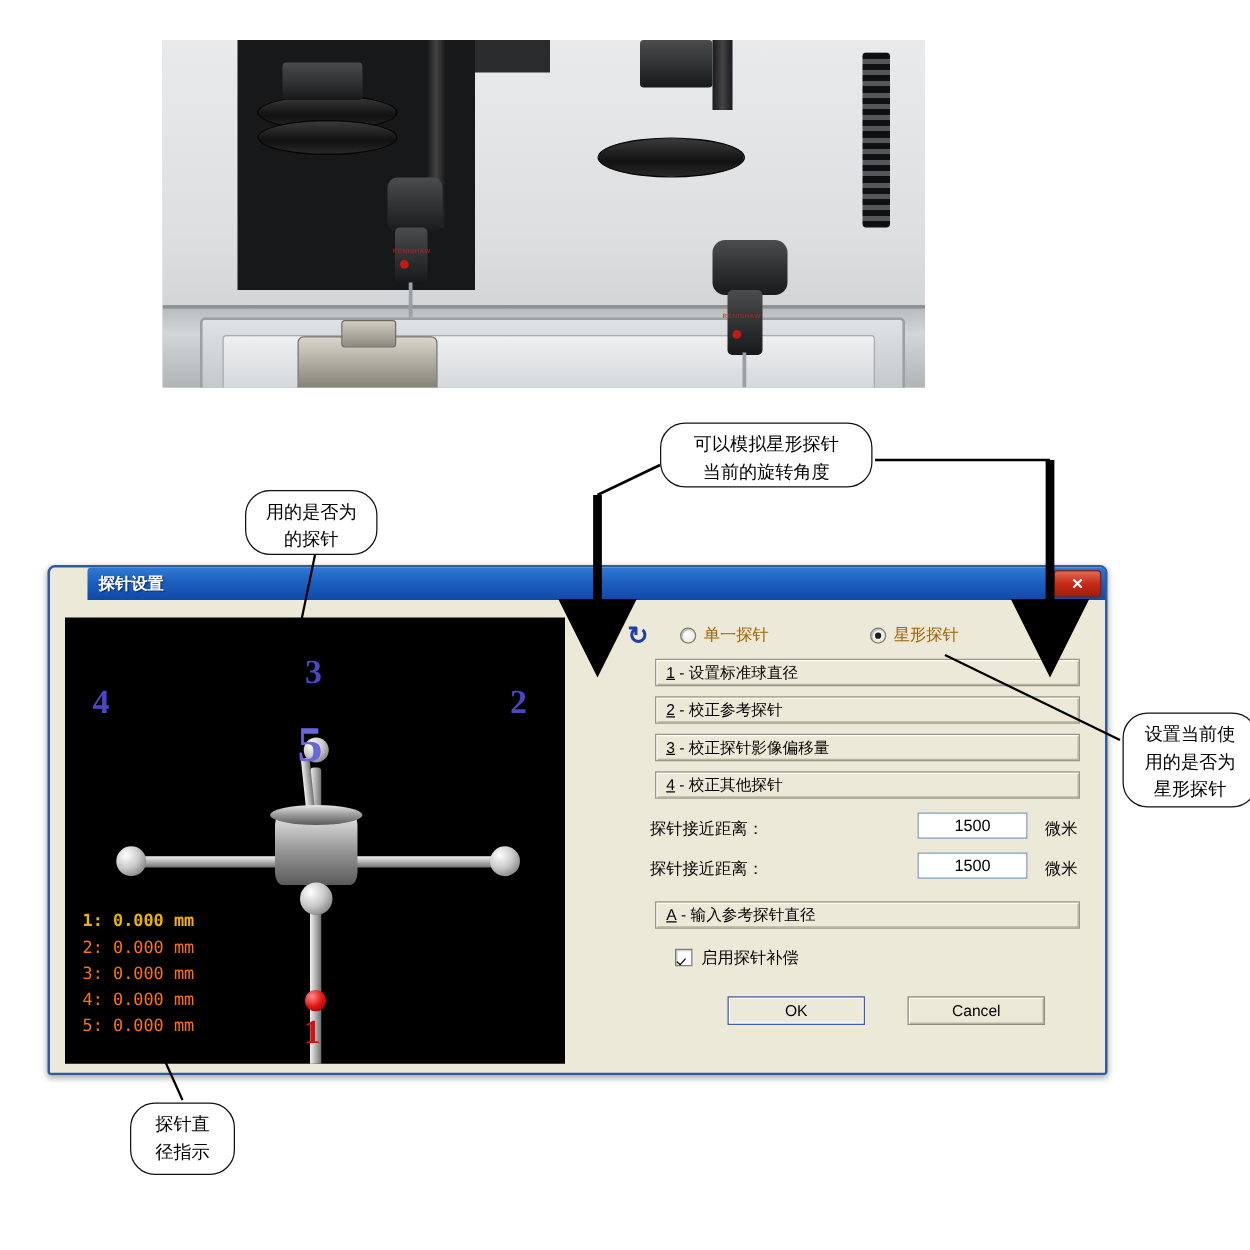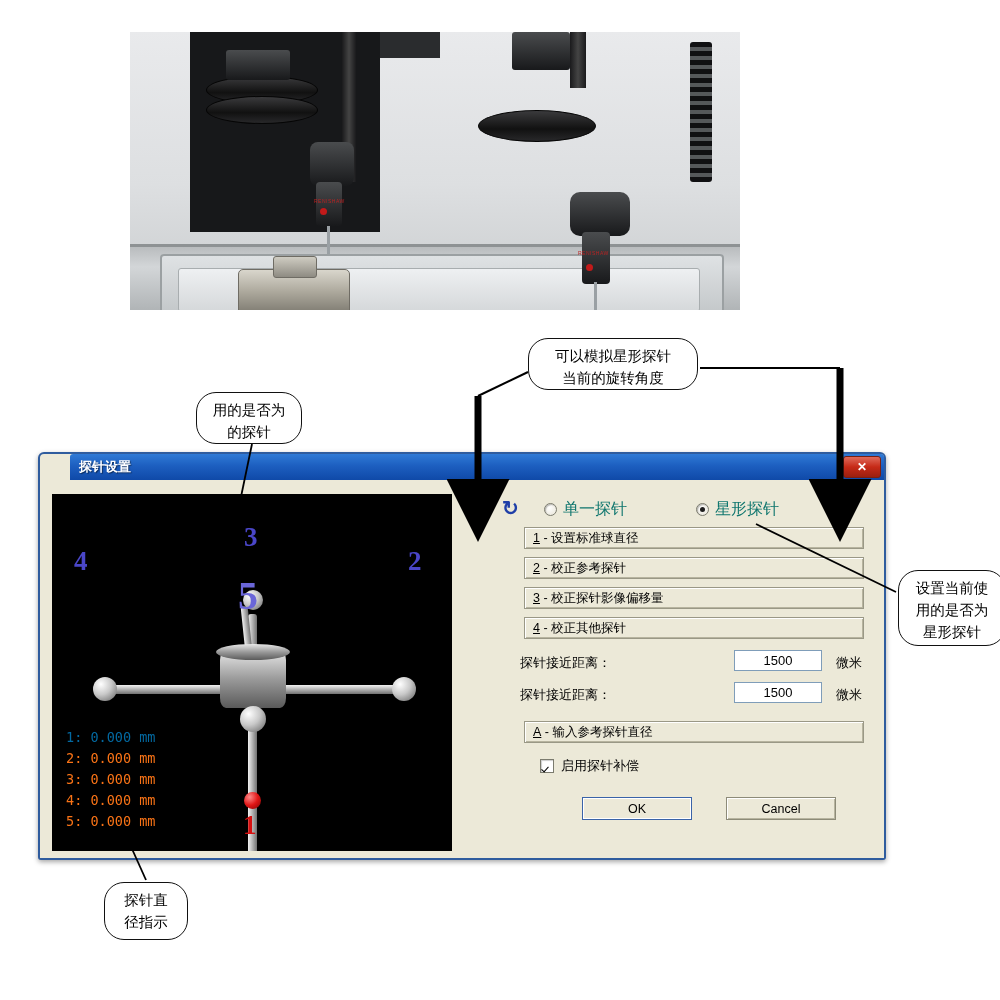--- a/index.html
+++ b/index.html
@@ -192,40 +192,40 @@
     background: linear-gradient(180deg,#e8e8e8 0%, #9a9a9a 50%, #5a5a5a 100%);
     border-radius: 6px / 10px;
   }
   .dia-row {
     font-family: "DejaVu Sans Mono", monospace;
     font-size: 13.5px;
     letter-spacing: 0px;
     white-space: pre;
     line-height: 21px;
   }
-  .dia-active { color: #0369a1; }
+  .dia-active { color: #eab308; font-weight: bold; }
   .dia-idle   { color: #f97316; }
 
   
   .controls {
     position: absolute;
     left: 424px; top: 14px; right: 12px; bottom: 10px;
   }
   .radio {
     width: 11px; height: 11px; border-radius: 50%;
     border: 1px solid #7b7b6e;
     background: radial-gradient(circle at 40% 35%, #fff 0%, #e7e4d6 100%);
     display: inline-block; position: relative; margin-right: 6px;
     box-shadow: inset 1px 1px 1px rgba(0,0,0,.25);
   }
   .radio.checked:after {
     content: ""; position: absolute; left: 3px; top: 3px;
     width: 5px; height: 5px; border-radius: 50%; background: #1d1d1d;
   }
-  .radio-label { font-size: 16px; color: #0f766e; }
+  .radio-label { font-size: 13px; color: #a16207; }
   .rot-icon {
     position: absolute; font-size: 20px; color: #1f3fa8; font-weight: bold;
   }
 
   .btn {
     position: absolute;
     height: 22px;
     background: #ece9d8;
     border: 1px solid #9a9886;
     box-shadow: inset 1px 1px 0 #ffffff, inset -1px -1px 0 #b7b49f;

